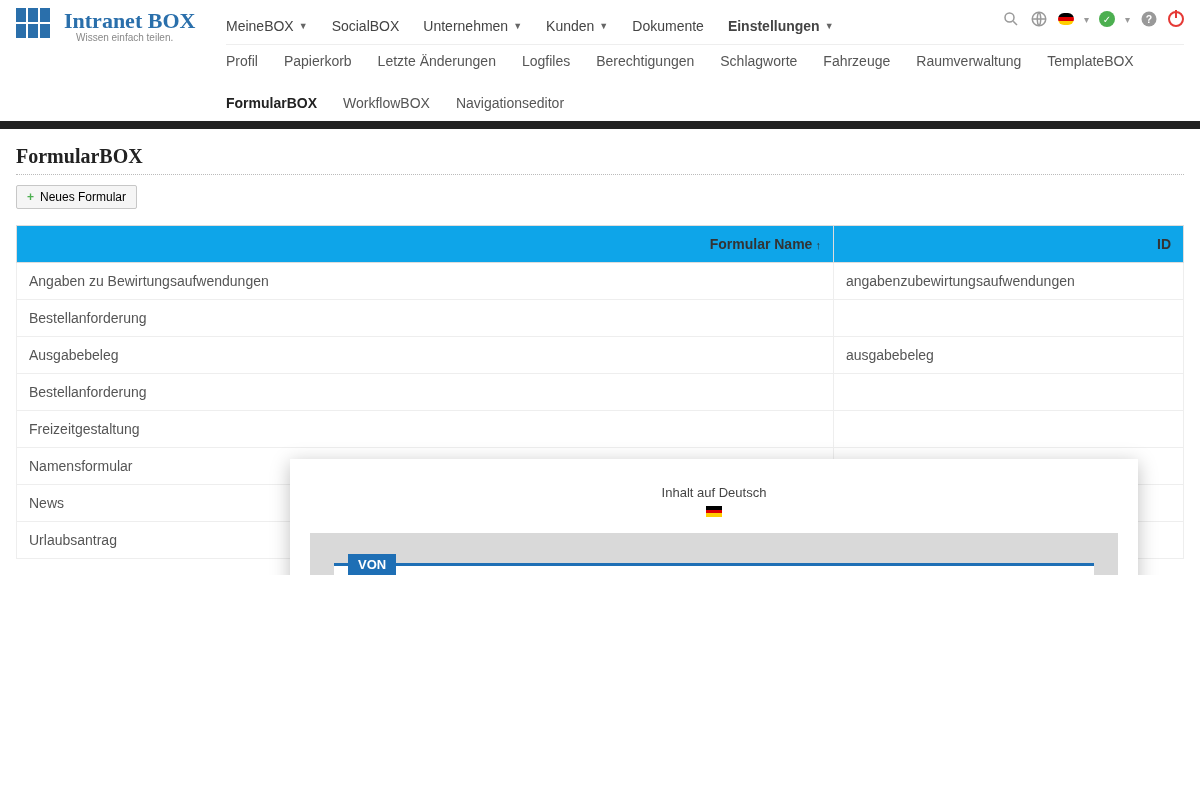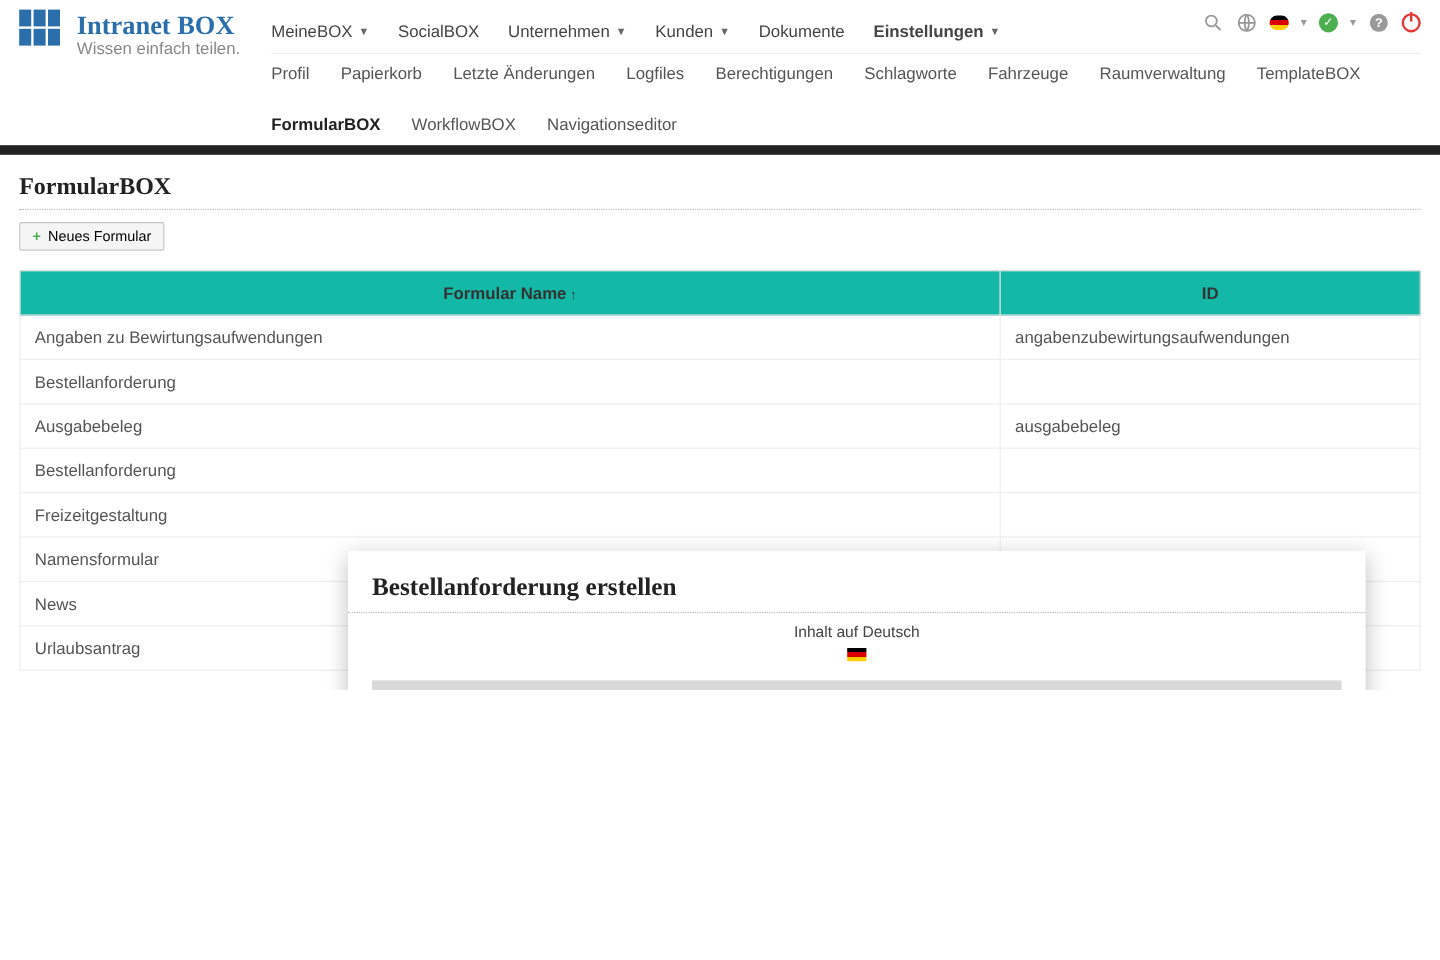--- a/index.html
+++ b/index.html
@@ -2,42 +2,42 @@
 <html><head>
 <meta charset="utf-8">
 <style>
   * { box-sizing: border-box; margin: 0; padding: 0; }
   body { font-family: "Segoe UI", Arial, sans-serif; font-size: 14px; color: #333; background: #fff; width: 1200px; }
   .header { display: flex; align-items: flex-start; padding: 8px 16px 0 16px; }
   .logo-area { display: flex; align-items: flex-start; gap: 10px; min-width: 210px; }
   .logo-icon { width: 38px; height: 38px; }
   .logo-text { font-size: 22px; font-weight: 600; color: #2a6fab; font-family: Georgia, serif; }
   .logo-text .bold { font-weight: 800; }
-  .logo-tag { font-size: 14px; color: #888; margin-top: -2px; }
+  .logo-tag { font-size: 10px; color: #888; margin-top: -2px; margin-left: 12px; }
   .topnav-wrap { flex: 1; }
   .topnav { display: flex; gap: 24px; padding: 10px 0 10px 0; align-items: center; }
   .topnav-item { color: #444; cursor: pointer; display: flex; align-items: center; gap: 5px; }
   .topnav-item.active { font-weight: 700; }
   .caret { font-size: 9px; color: #666; }
   .subnav { display: flex; flex-wrap: wrap; gap: 26px; padding: 8px 0 10px 0; border-top: 1px solid #eee; }
   .subnav-item { color: #555; cursor: pointer; }
   .subnav-item.active { font-weight: 700; color: #222; }
   .util { display: flex; align-items: center; gap: 10px; position: absolute; top: 10px; right: 16px; }
   .util-icon { width: 18px; height: 18px; color: #999; cursor: pointer; display:flex; align-items:center; justify-content:center; }
   .flag { width: 16px; height: 12px; background: linear-gradient(to bottom, #000 0 33%, #dd0000 33% 66%, #ffce00 66% 100%); border-radius: 6px; }
   .status-ok { width:16px; height:16px; border-radius:50%; background:#4caf50; display:flex; align-items:center; justify-content:center; color:#fff; font-size:10px; }
   .power { width:16px; height:16px; border:2px solid #e53935; border-radius:50%; position:relative; }
   .power::before { content:""; position:absolute; top:-3px; left:5px; width:2px; height:8px; background:#e53935; }
   .dark-bar { height: 8px; background: #222; }
   .page { padding: 16px; position: relative; }
   .page-title { font-family: Georgia, serif; font-size: 20px; font-weight: 700; color: #222; border-bottom: 1px dotted #bbb; padding-bottom: 6px; }
   .btn-new { margin-top: 10px; display: inline-flex; align-items: center; gap: 6px; border: 1px solid #c7c7c7; background: #f5f5f5; padding: 4px 10px; font-size: 12px; cursor: pointer; border-radius: 2px; }
   .plus { color: #4caf50; font-weight: 700; }
   table.forms { width: 100%; border-collapse: collapse; margin-top: 16px; }
-  table.forms th { text-align: center; font-weight: 700; padding: 10px 12px; border: 1px solid #ddd; background: #14b8a6; }
+  table.forms th { text-align: right; font-weight: 700; padding: 10px 12px; border: 1px solid #ddd; background: #0ea5e9; }
   table.forms td { padding: 10px 12px; border: 1px solid #eee; color: #555; }
   .sort-arrow { font-size: 11px; margin-left: 3px; }
   .modal { position: absolute; top: 330px; left: 290px; width: 848px; background: #fff; box-shadow: 0 4px 18px rgba(0,0,0,.25); padding: 18px 0 26px 0; }
   .modal-title { font-family: Georgia, serif; font-size: 21px; font-weight: 700; color: #222; border-bottom: 1px dotted #bbb; padding: 0 20px 8px 20px; }
   .modal-sub { font-size: 13px; color: #444; padding: 8px 20px 16px 20px; display:flex; align-items:center; gap:6px;flex-direction:column; }
   .flag-s { width: 16px; height: 11px; background: linear-gradient(to bottom, #000 0 33%, #dd0000 33% 66%, #ffce00 66% 100%); }
   .panel { background: #d9d9d9; margin: 0 20px 26px 20px; padding: 30px 24px 24px 24px; }
   .fieldset { background: #fff; border-top: 3px solid #1e6fb5; position: relative; padding: 24px 20px; }
   .legend { position: absolute; top: -12px; left: 14px; background: #1e6fb5; color: #fff; font-weight: 700; font-size: 13px; padding: 3px 10px; }
   .row { display: flex; gap: 28px; }
@@ -168,21 +168,20 @@
           <td></td>
         </tr>
         <tr>
           <td>Urlaubsantrag</td>
           <td></td>
         </tr>
       </tbody>
   </table>
 
   <div class="modal">
-    <div class="modal-title">Bestellanforderung erstellen</div>
     <div class="modal-sub">
         <span>Inhalt auf Deutsch</span>
         <span class="flag-s"></span>
       </div>
 
     <div class="panel">
       <div class="fieldset">
         <div class="legend">VON</div>
         <div class="row">
           <div class="field">

